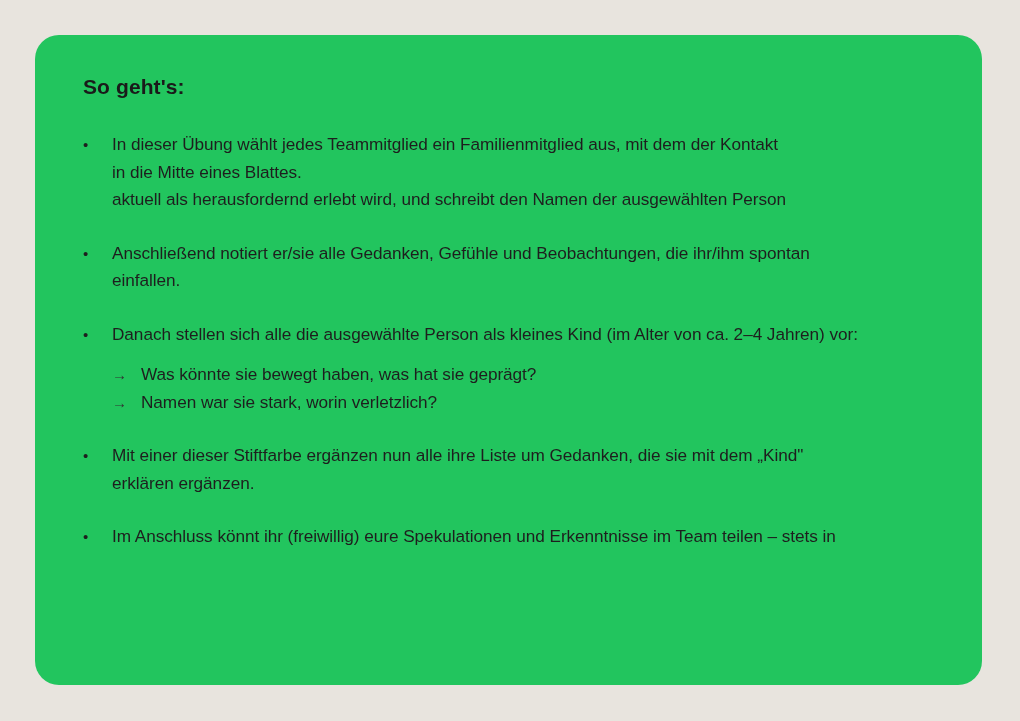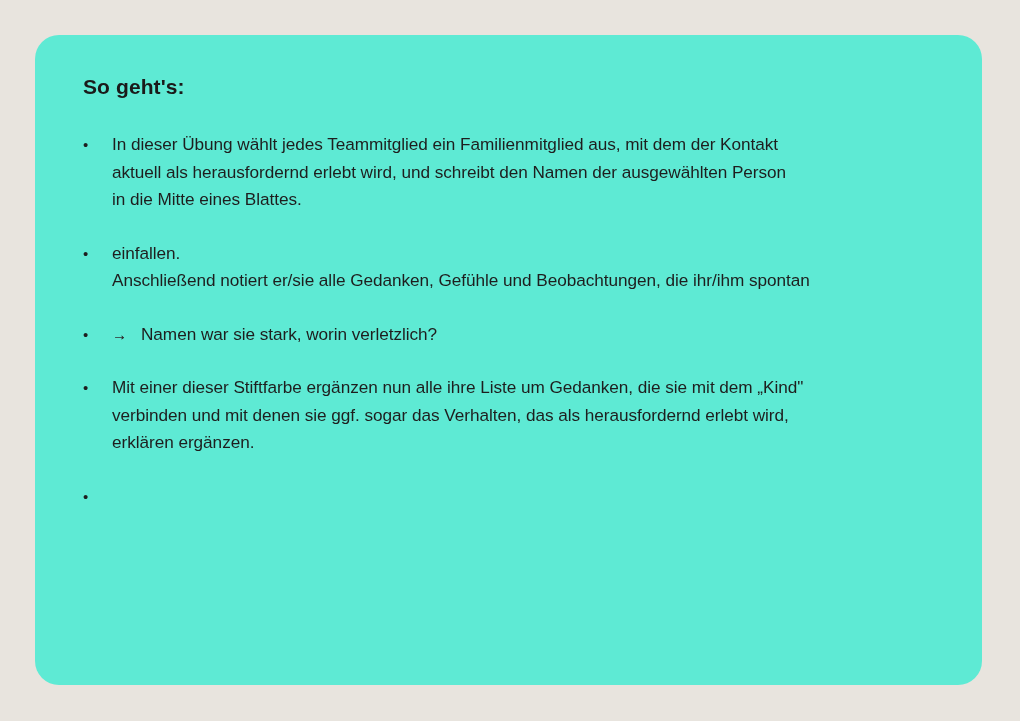--- a/index.html
+++ b/index.html
@@ -14,21 +14,21 @@
       overflow: hidden;
       font-family: "Liberation Sans", "DejaVu Sans", sans-serif;
       color: #1e1e1e;
     }
     .card {
       position: absolute;
       left: 35px;
       top: 35px;
       width: 947px;
       height: 650px;
-      background: #5eead4;
+      background: #22c55e;
       border-radius: 24px;
       box-sizing: border-box;
       padding: 16px;
     }
     .title {
       position: absolute;
       left: 48px;
       top: 40px;
       margin: 0;
       font-size: 21px;
@@ -86,47 +86,49 @@
 </head>
 <body>
 
 <div class="card">
   <h2 class="title">So geht's:</h2>
 
   <ul class="steps">
     <li class="step step-1">
       <span class="bullet">•</span>
       <span class="line">In dieser Übung wählt jedes Teammitglied ein Familienmitglied aus, mit dem der Kontakt</span>
+      <span class="line">in die Mitte eines Blattes.</span>
       <span class="line">aktuell als herausfordernd erlebt wird, und schreibt den Namen der ausgewählten Person</span>
-      <span class="line">in die Mitte eines Blattes.</span>
     </li>
 
     <li class="step step-2">
       <span class="bullet">•</span>
+      <span class="line">Anschließend notiert er/sie alle Gedanken, Gefühle und Beobachtungen, die ihr/ihm spontan</span>
       <span class="line">einfallen.</span>
-      <span class="line">Anschließend notiert er/sie alle Gedanken, Gefühle und Beobachtungen, die ihr/ihm spontan</span>
     </li>
 
     <li class="step step-3">
       <span class="bullet">•</span>
+      <span class="line">Danach stellen sich alle die ausgewählte Person als kleines Kind (im Alter von ca. 2–4 Jahren) vor:</span>
       <ul class="subitems">
         <li class="subitem">
           <span class="arrow">→</span>
+          <span>Was könnte sie bewegt haben, was hat sie geprägt?</span>
         </li>
         <li class="subitem">
           <span class="arrow">→</span>
           <span>Namen war sie stark, worin verletzlich?</span>
         </li>
       </ul>
     </li>
 
     <li class="step step-4">
       <span class="bullet">•</span>
       <span class="line">Mit einer dieser Stiftfarbe ergänzen nun alle ihre Liste um Gedanken, die sie mit dem „Kind"</span>
-      <span class="line">verbinden und mit denen sie ggf. sogar das Verhalten, das als herausfordernd erlebt wird,</span>
       <span class="line">erklären ergänzen.</span>
     </li>
 
     <li class="step step-5">
       <span class="bullet">•</span>
+      <span class="line">Im Anschluss könnt ihr (freiwillig) eure Spekulationen und Erkenntnisse im Team teilen – stets in</span>
     </li>
   </ul>
 </div>
 
 </body></html>

